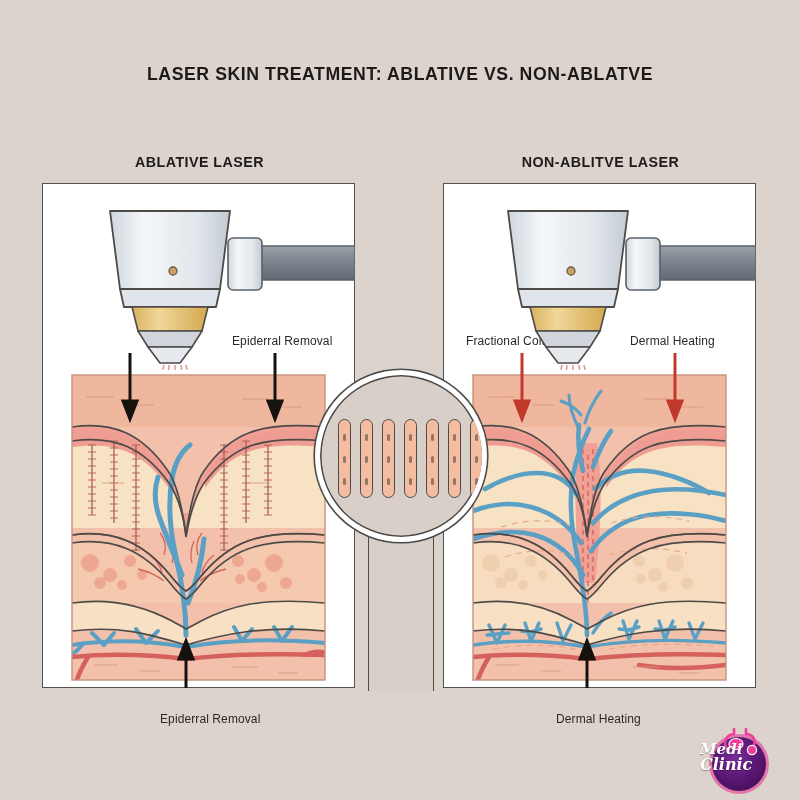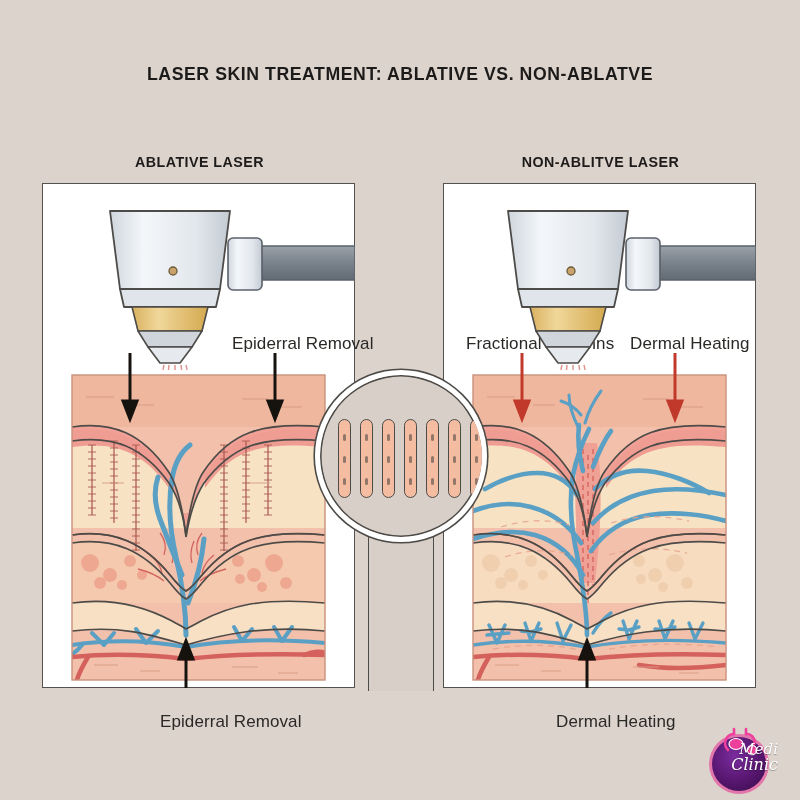--- a/index.html
+++ b/index.html
@@ -56,21 +56,21 @@
     height: 505px;
     background: #ffffff;
     border: 1.6px solid #54524f;
     box-sizing: border-box;
   }
   #panel-left  { left: 42px; }
   #panel-right { left: 443px; }
 
   .caption {
     position: absolute;
-    font-size: 17px;
+    font-size: 12px;
     color: #2b2926;
     letter-spacing: 0.1px;
     white-space: nowrap;
   }
 
   .magnifier {
     position: absolute;
     left: 315px;
     top: 362px;
     width: 172px;
@@ -121,25 +121,25 @@
     left: 700px;
     top: 712px;
     width: 78px;
     height: 78px;
     z-index: 60;
   }
   .logo-text {
     position: absolute;
     left: 0; top: 22px;
     width: 78px;
-    text-align: right;
+    text-align: left;
     color: #ffffff;
     font-family: "DejaVu Serif", serif;
     font-style: italic;
-    font-weight: normal;
+    font-weight: bold;
     line-height: 15px;
     font-size: 15px;
     text-shadow: 0 1px 1px rgba(0,0,0,.35);
     pointer-events: none;
   }
   .logo-text span { display: block; }
   .logo-text .l2 { font-size: 16px; }
 </style>
 </head>
 <body>

